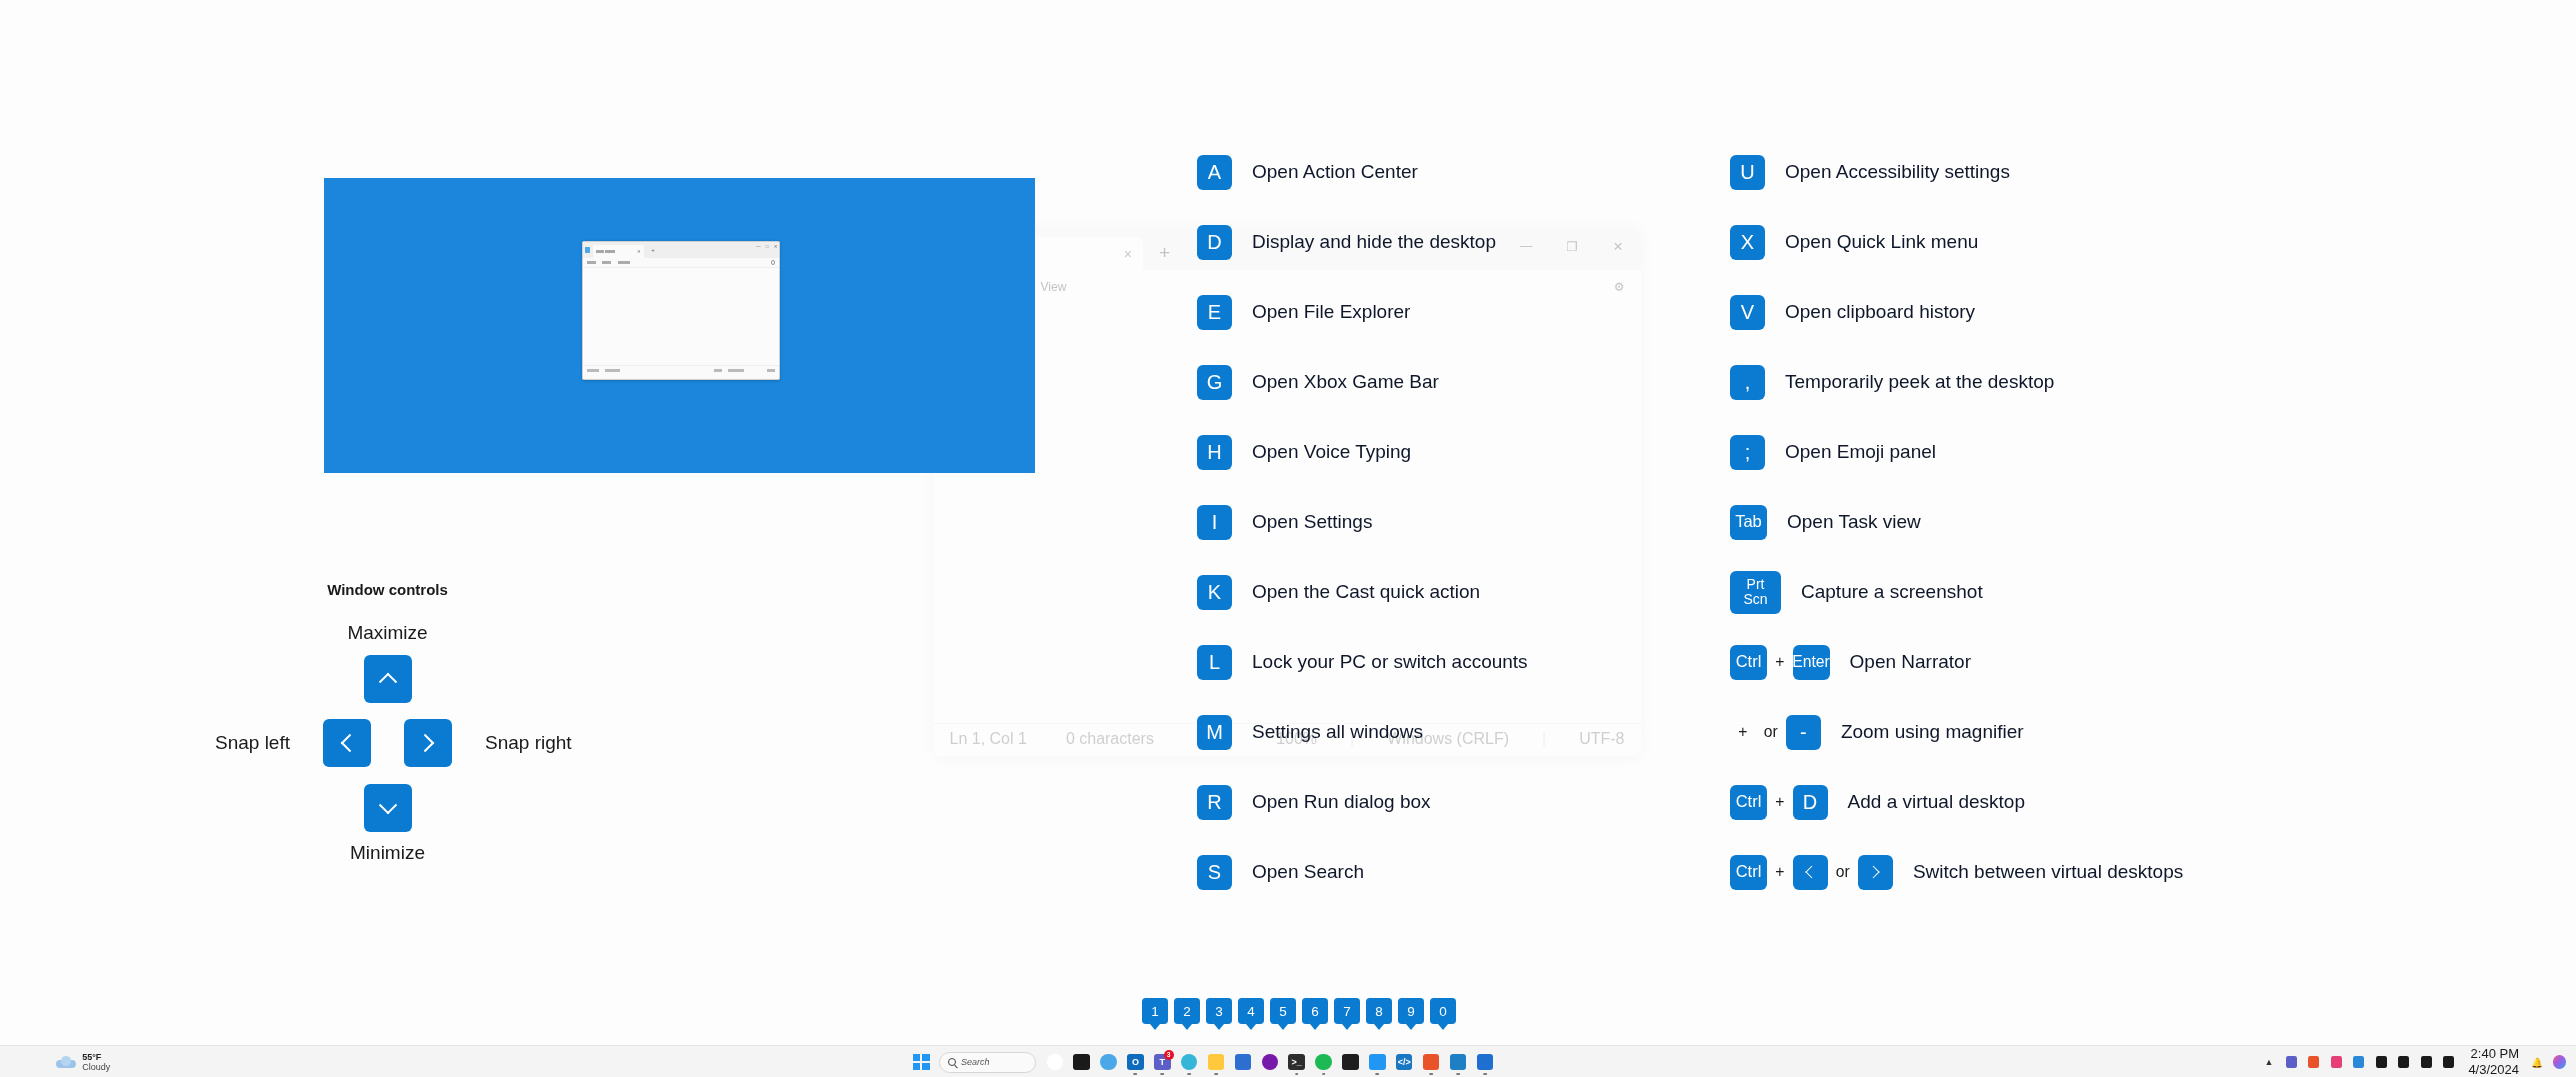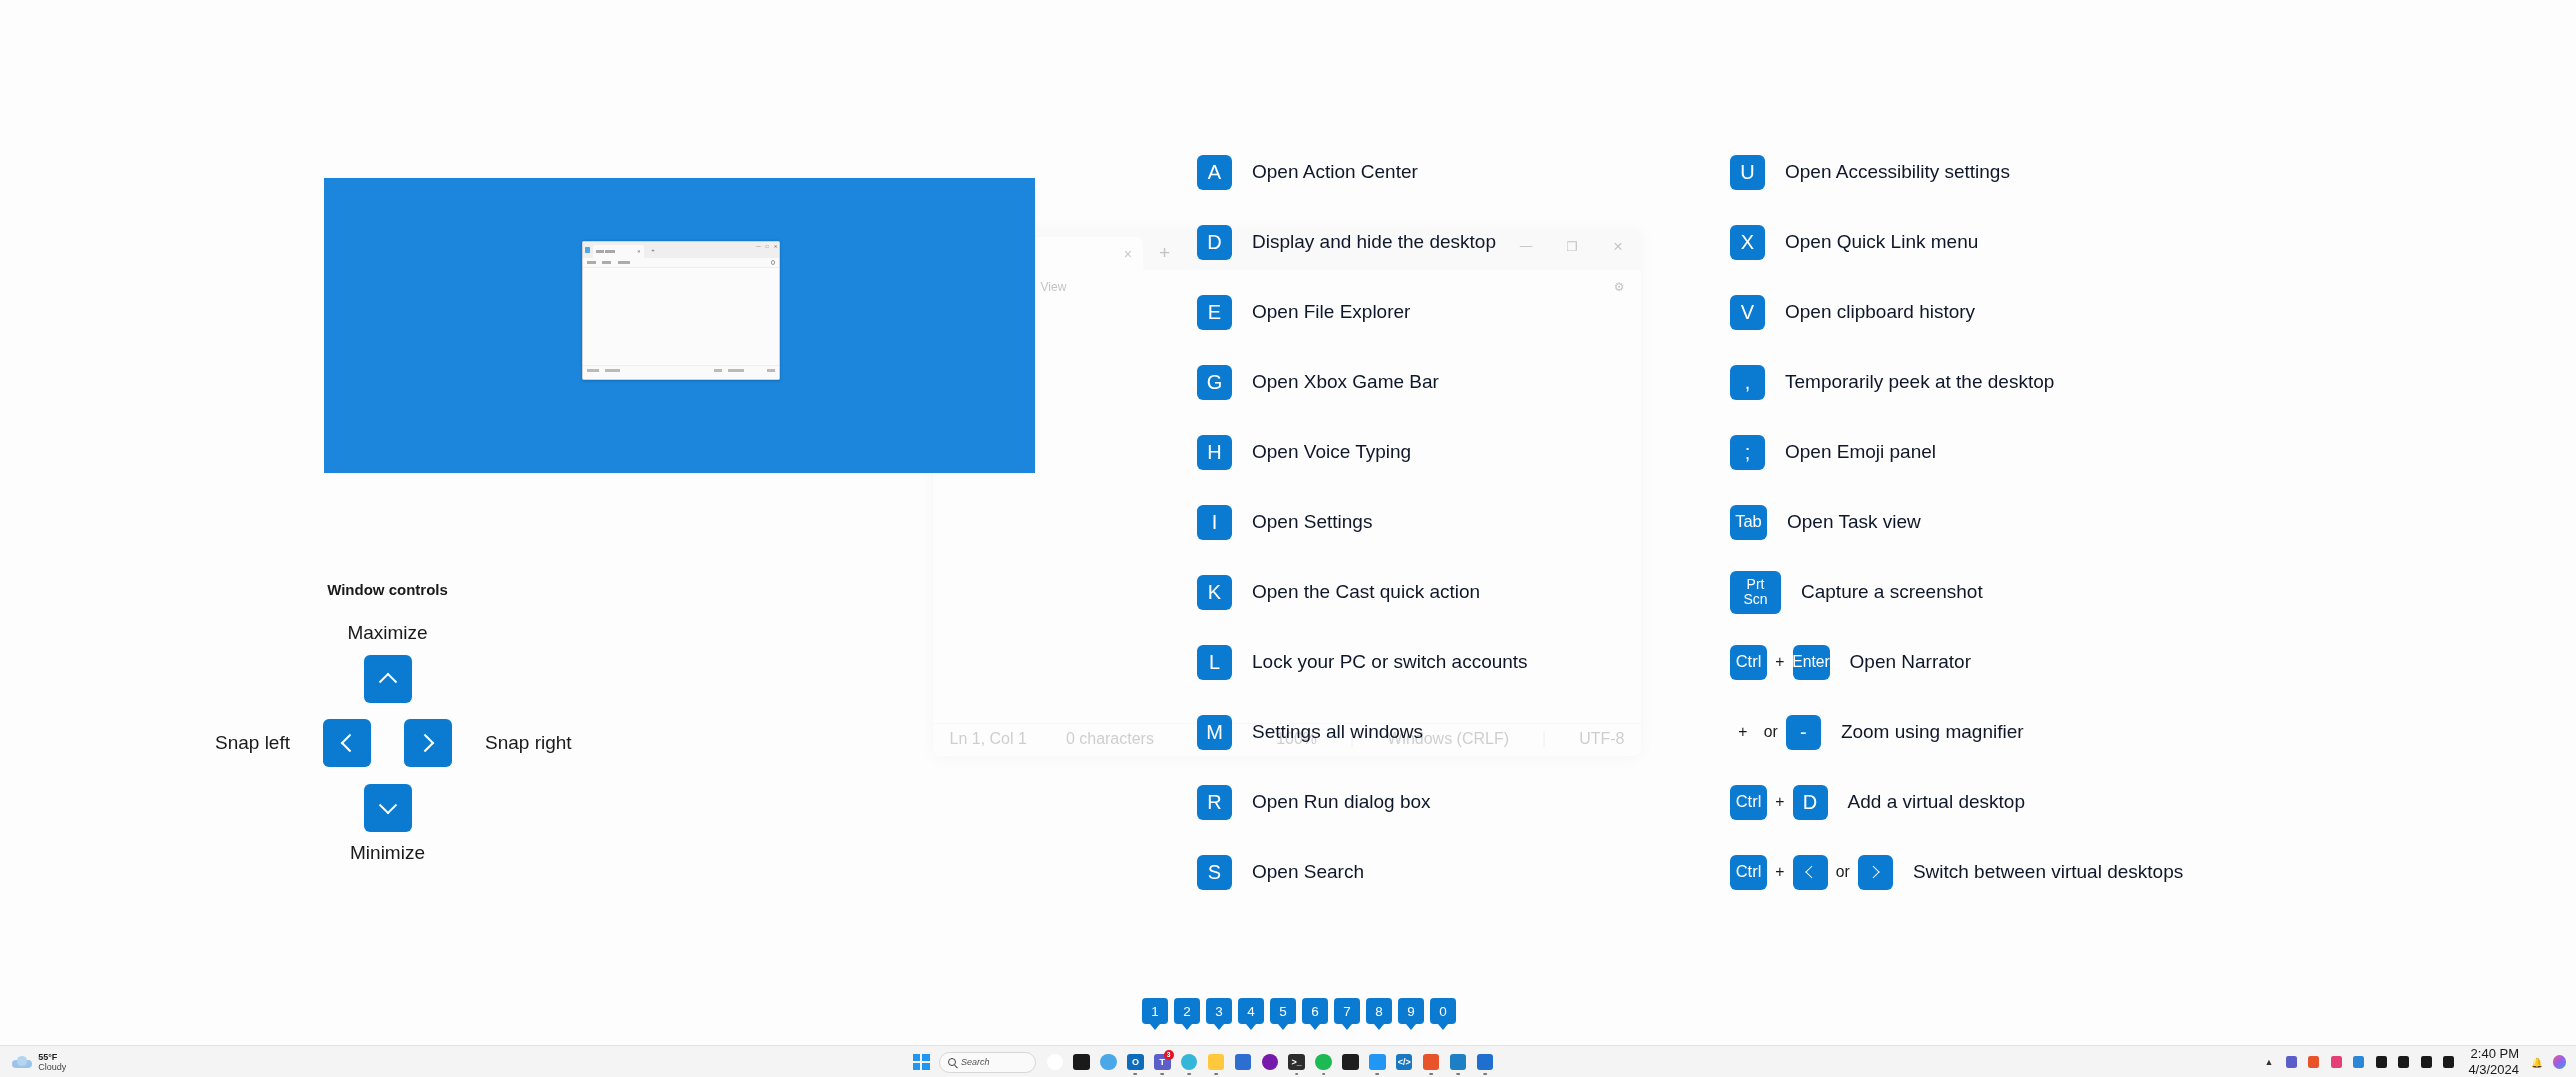--- a/index.html
+++ b/index.html
@@ -224,21 +224,21 @@
     border-right: 5.2px solid transparent;
     border-top: 6.7px solid #0a7bd1;
   }
 
   
   .taskbar {
     position: absolute; left: 0; bottom: 0;
     width: 2576px; height: 33px;
     background: rgba(243,243,243,0.94);
     border-top: 0.7px solid #e4e4e4;
-    display: flex; align-items: center;
+    display: flex; align-items: center; padding-left: 44px;
   }
   .weather {
     display: flex; align-items: center; gap: 6.7px;
     padding-left: 12px; width: 172px;
   }
   .cloud-ico {
     width: 19.5px; height: 12px; position: relative;
   }
   .cloud-ico::before {
     content:""; position:absolute; left:0; bottom:0;

